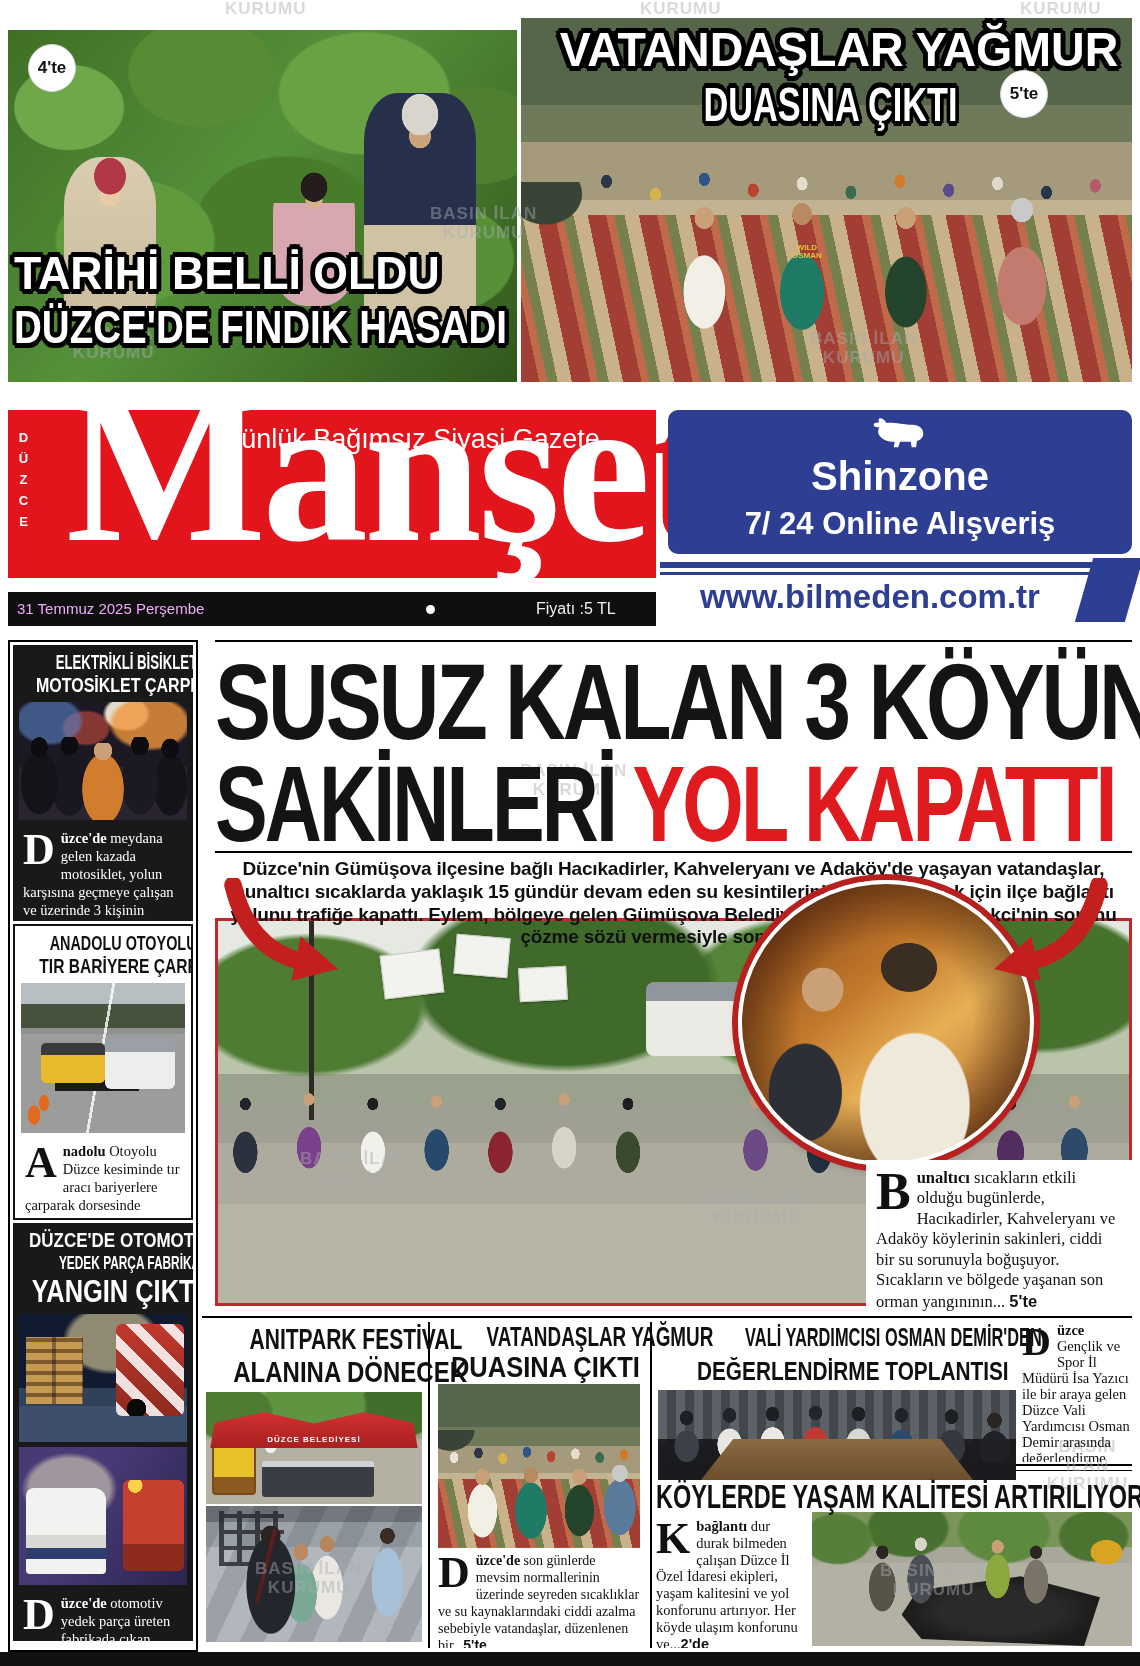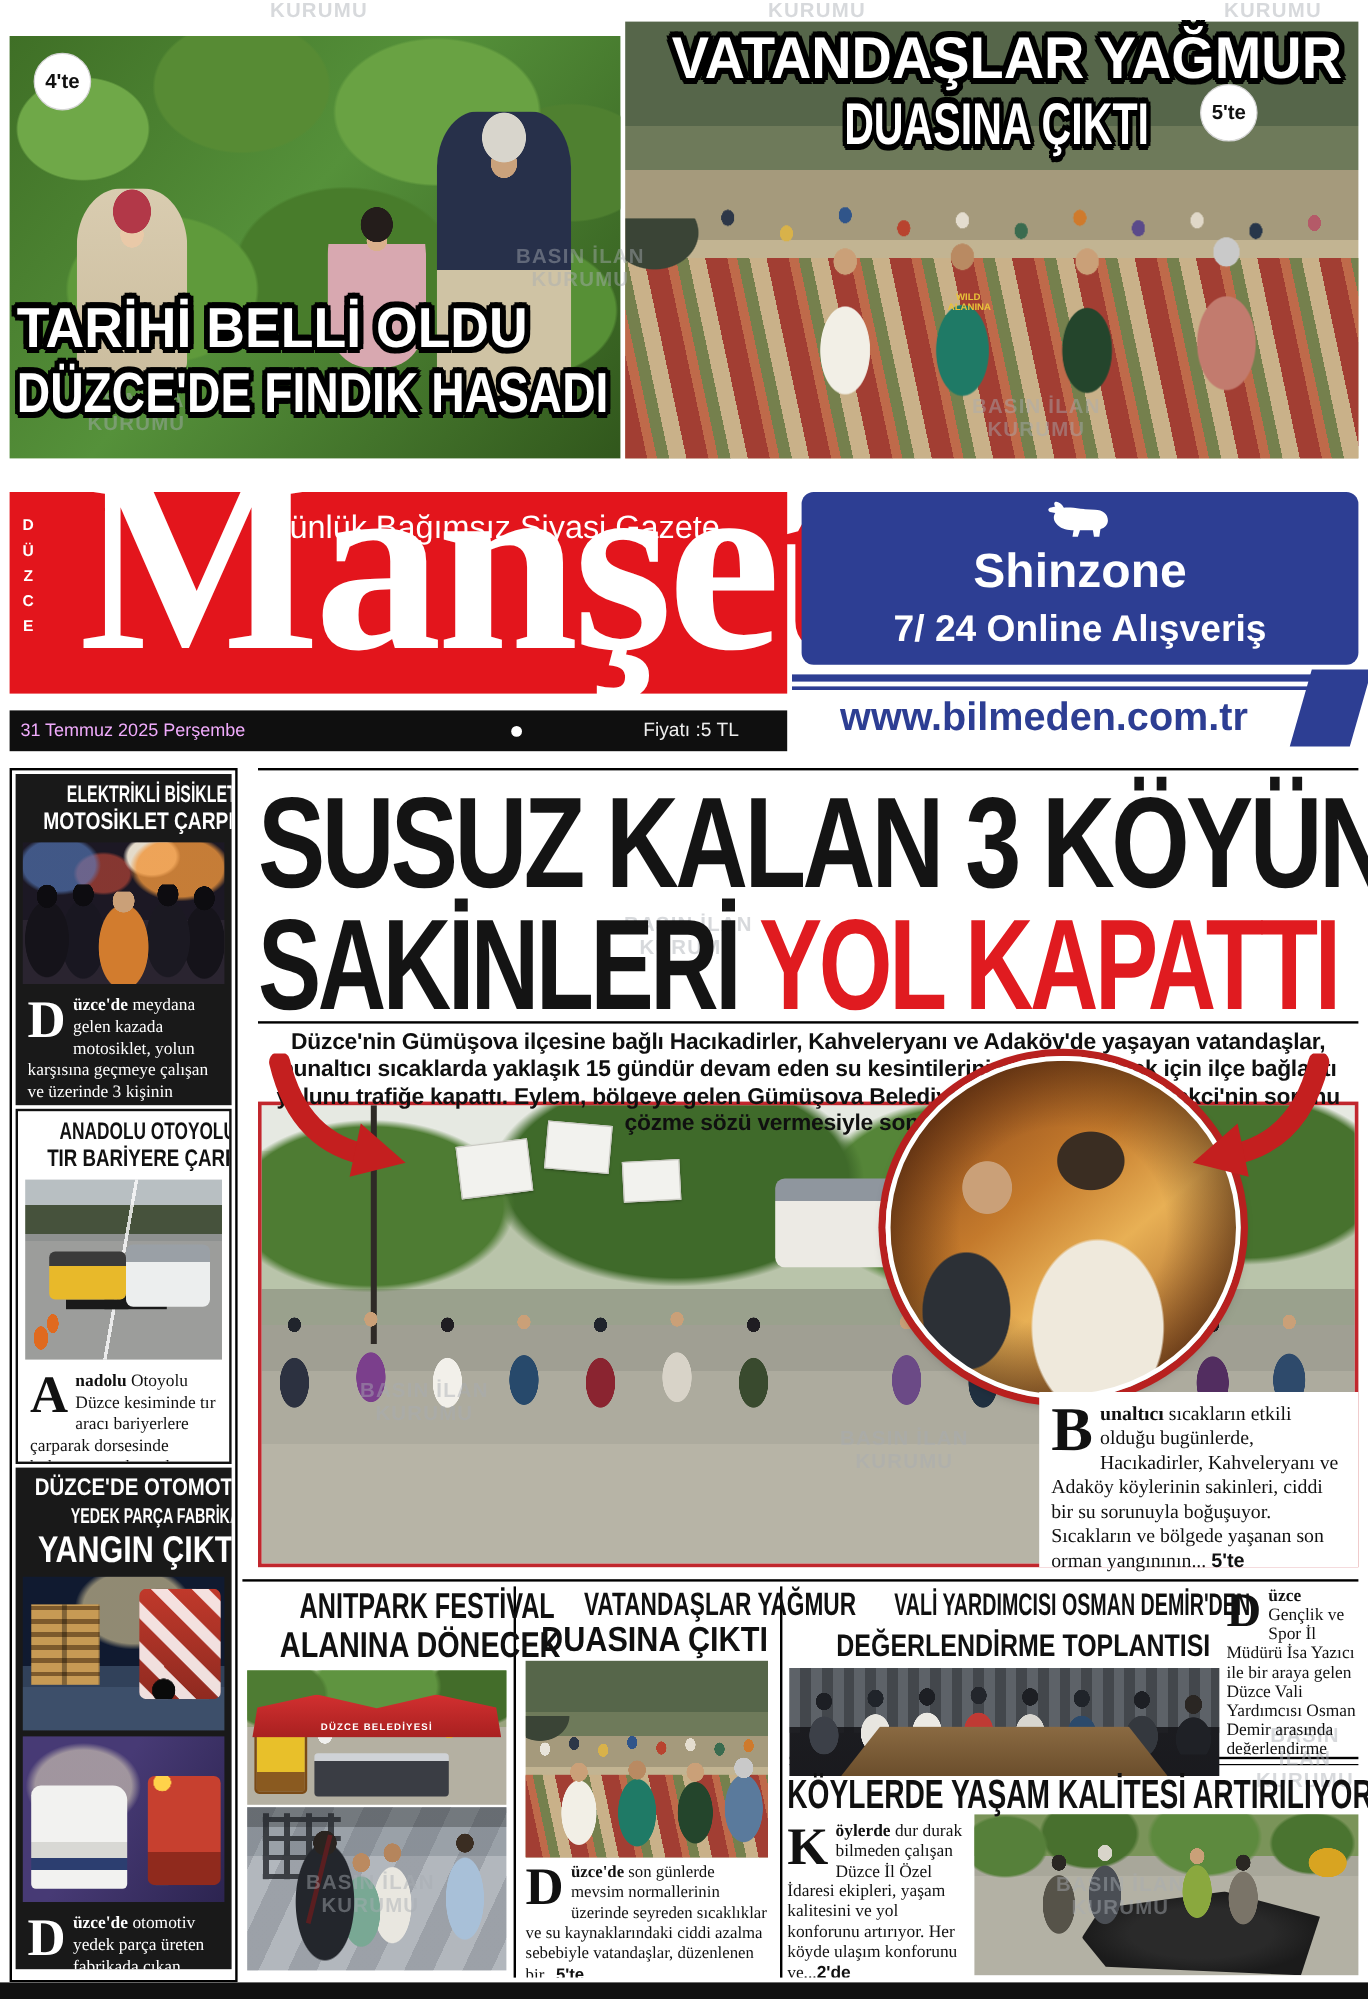--- a/index.html
+++ b/index.html
@@ -427,21 +427,21 @@
   <div class="photo ph-harvest">
     <div class="hv-mid"></div>
   </div>
   <div class="badge" style="left:28px;top:44px;">4'te</div>
   <div class="abs tl-head">
     <div><span class="sq sql outl" style="--sx:.95;">TARİHİ BELLİ OLDU</span></div>
     <div><span class="sq sql outl" style="--sx:.82;">DÜZCE'DE FINDIK HASADI</span></div>
   </div>
 
   <div class="photo ph-prayer">
-    <div class="wild">WILD ALANINA</div>
+    <div class="wild">WILD OSMAN</div>
   </div>
   <div class="abs tr-head">
     <div><span class="sq sqc outl" style="--sx:.95;">VATANDAŞLAR YAĞMUR</span></div>
     <div><span class="sq sqc outl" style="--sx:.7;">DUASINA ÇIKTI</span></div>
   </div>
   <div class="badge" style="left:1000px;top:70px;">5'te</div>
 
   <div class="mast-box"></div>
   <div class="mast-city">DÜZCE</div>
   <div class="mast-tag">Günlük Bağımsız Siyasi Gazete</div>
@@ -568,18 +568,18 @@
   <div class="photo ph-meeting"></div>
   <div class="bt" style="left:1022px;top:1322px;width:110px;font-size:14.5px;line-height:16px;height:140px;overflow:hidden;">
     <span class="dcap" style="font-size:40px;line-height:33px;">D</span><span class="bld">üzce</span><span> Gençlik ve Spor İl Müdürü İsa Yazıcı ile bir araya gelen Düzce Vali Yardımcısı Osman Demir arasında değerlendirme toplantısı gerçekleştirdi. </span>
   </div>
   <div class="line" style="left:658px;top:1464px;width:474px;height:2px;"></div>
   <div class="line" style="left:658px;top:1470px;width:474px;height:1px;"></div>
   <div class="bh" style="left:656px;top:1478px;width:478px;font-size:34px;line-height:36px;text-align:left;">
     <span class="sq sql" style="--sx:.69;">KÖYLERDE YAŞAM KALİTESİ ARTIRILIYOR</span>
   </div>
   <div class="bt" style="left:656px;top:1518px;width:150px;font-size:14.5px;line-height:16.8px;height:130px;overflow:hidden;">
-    <span class="dcap">K</span><span class="bld">öylerde</span><span> dur durak bilmeden çalışan Düzce İl Özel İdaresi ekipleri, yaşam kalitesini ve yol konforunu artırıyor. Her köyde ulaşım konforunu ve...</span><span class="pref">2'de</span>
+    <span class="dcap">K</span><span class="bld">bağlantı</span><span> dur durak bilmeden çalışan Düzce İl Özel İdaresi ekipleri, yaşam kalitesini ve yol konforunu artırıyor. Her köyde ulaşım konforunu ve...</span><span class="pref">2'de</span>
   </div>
   <div class="photo ph-road"></div>
 
   <div class="botbar"></div>
 </div>
 
 </body></html>

